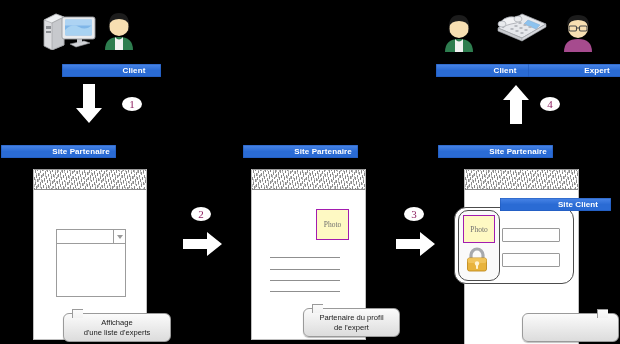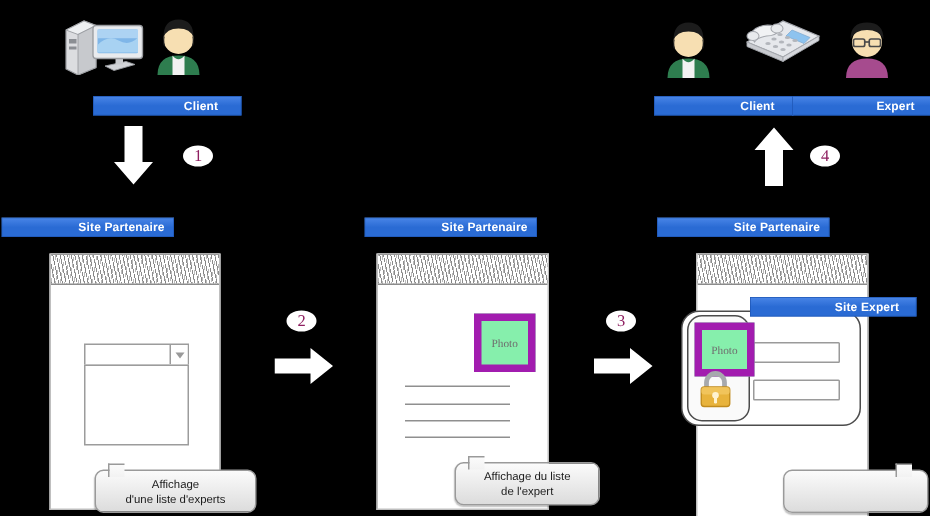--- a/index.html
+++ b/index.html
@@ -107,22 +107,22 @@
     border: 1px solid #9c9c9c;
     background: #ffffff;
   }
   .sketch-line {
     position: absolute;
     height: 0;
     border-top: 1px solid #8f8f8f;
   }
   .photo-box {
     position: absolute;
-    border: 5px solid #a21caf;
-    background: #86efac;
+    border: 1px solid #a21caf;
+    background: #fef9c3;
     color: #6f6f6f;
     font-size: 7.5px;
     font-family: "Liberation Serif", serif;
     display: flex;
     align-items: center;
     justify-content: center;
   }
 
   
   .combo {
@@ -314,21 +314,21 @@
 
     <div class="sketch-line" style="left:18px; top:88px; width:70px;"></div>
     <div class="sketch-line" style="left:18px; top:100px; width:70px;"></div>
     <div class="sketch-line" style="left:18px; top:111px; width:70px;"></div>
     <div class="sketch-line" style="left:18px; top:122px; width:70px;"></div>
   </div>
 
   <div class="callout" style="left:303px; top:308px; width:95px; height:27px;">
     <div class="tail"></div>
     <span>
-      <span>Affichage du liste</span>
+      <span>Partenaire du profil</span>
       <span>de l'expert</span>
     </span>
   </div>
 
   <div class="num-circle" style="left:404px; top:207px;">3</div>
   <div class="icon" style="left:396px; top:231px; width:40px; height:26px;">
     <svg width="40" height="26" viewBox="0 0 40 26">
       <polygon points="0,8 24,8 24,1 39,13 24,25 24,18 0,18" fill="#ffffff"></polygon>
     </svg>
   </div>
@@ -350,21 +350,21 @@
   <div class="icon" style="left:463px; top:245px; width:28px; height:28px; z-index:6;">
     <svg width="28" height="28" viewBox="0 0 28 28">
       <path d="M8 14 v-4 a6 6 0 0 1 12 0 v4" fill="none" stroke="#a7a9ad" stroke-width="3.2"></path>
       <rect x="4.5" y="13" width="19" height="13" rx="2" fill="#e8b33c" stroke="#c18b1c" stroke-width="0.9"></rect>
       <rect x="4.5" y="13" width="19" height="5" rx="2" fill="#f2c863" opacity="0.8"></rect>
       <circle cx="14" cy="18.5" r="2.2" fill="#fff3d1"></circle>
       <rect x="13" y="19" width="2" height="5" rx="0.8" fill="#fff3d1"></rect>
     </svg>
   </div>
 
-  <div class="blue-label" style="left:500px; top:198px; width:66px; z-index:8;">Site Expert</div>
+  <div class="blue-label" style="left:500px; top:198px; width:66px; z-index:8;">Site Client</div>
 
   <div class="field" style="left:502px; top:228px; width:56px; height:12px;"></div>
   <div class="field" style="left:502px; top:253px; width:56px; height:12px;"></div>
 
   <div class="callout" style="left:522px; top:313px; width:95px; height:27px;">
     <div class="tail right"></div>
   </div>
 
 </div>
 

